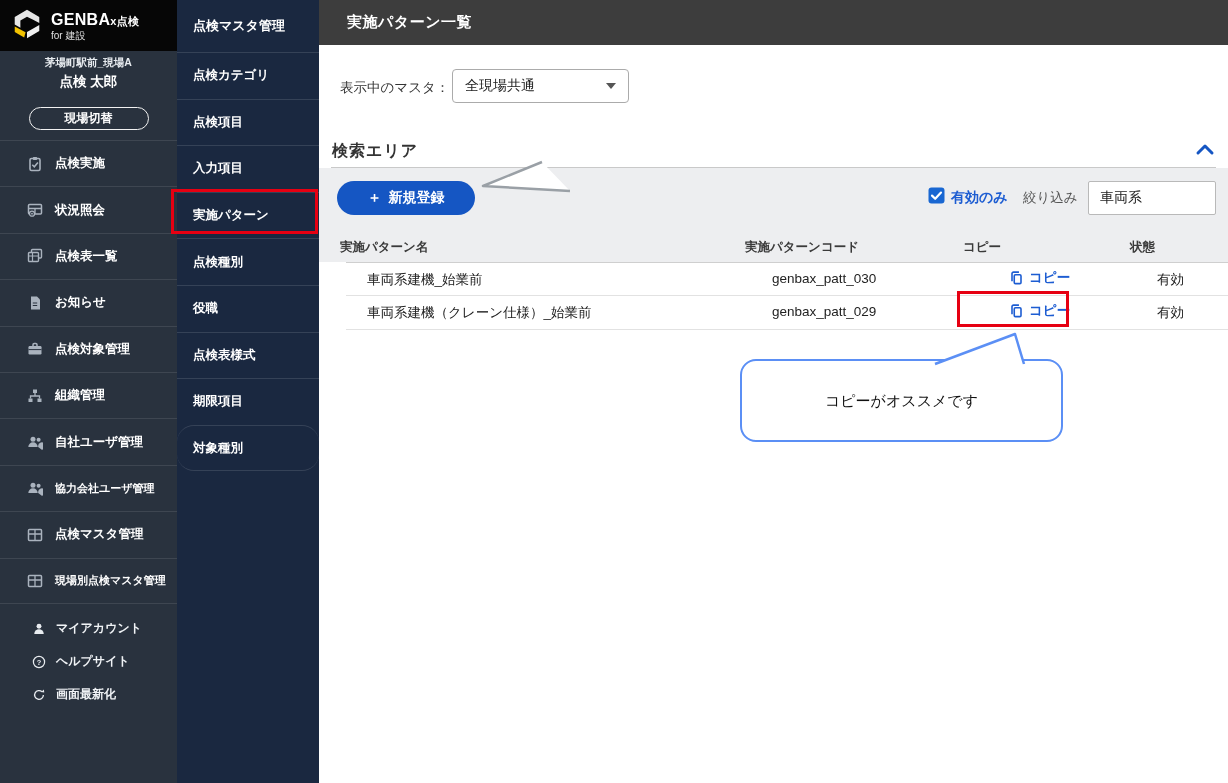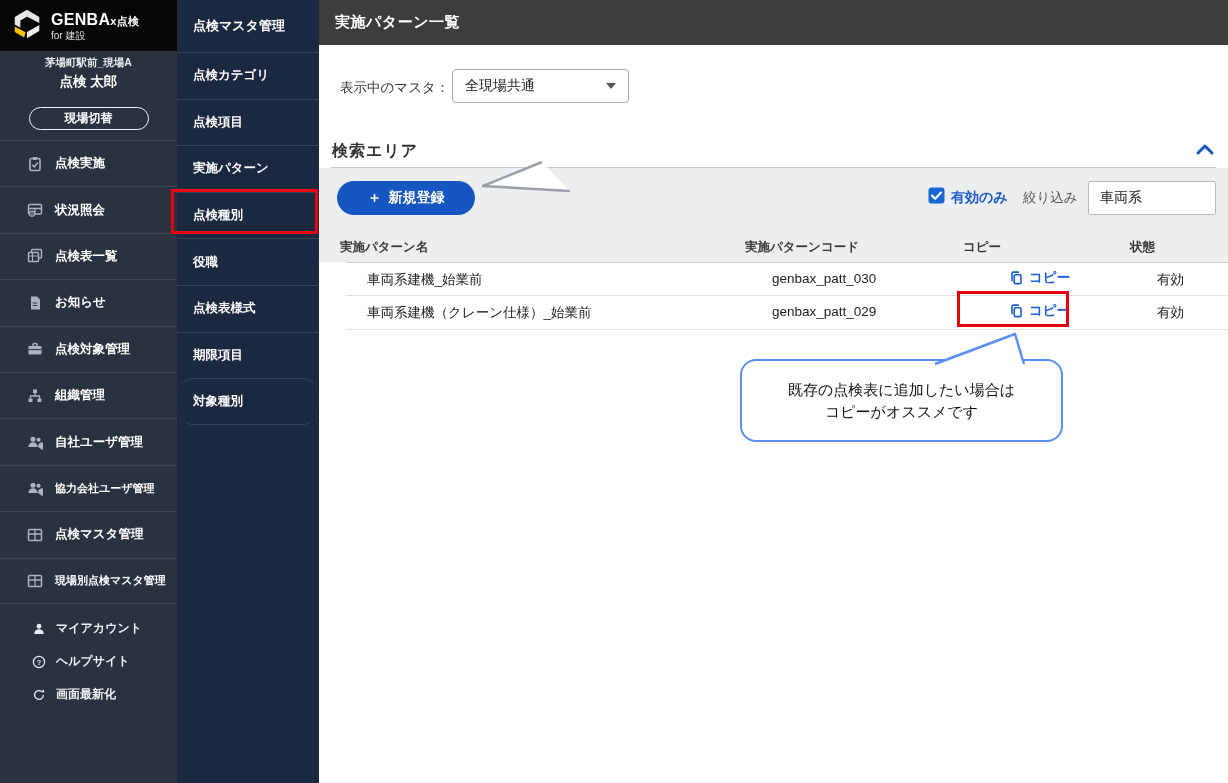--- a/index.html
+++ b/index.html
@@ -28,21 +28,21 @@
   .util-label { font-size:12px; font-weight:bold; color:#f0f3f6; white-space:nowrap; }
 
   
   .submenu { position:absolute; left:177px; top:0; width:142px; height:100%; background:#1a2840; color:#fff; }
   .submenu-header { height:52px; display:flex; align-items:center; padding-left:16px; font-size:13px; font-weight:bold; }
   .submenu-item { height:46.6px; display:flex; align-items:center; padding-left:16px; font-size:12.5px; font-weight:bold; border-top:1px solid rgba(255,255,255,.12); cursor:pointer; white-space:nowrap; }
   .submenu-item:last-child { border-bottom:1px solid rgba(255,255,255,.12);border-radius:17px; }
 
   
   .main { position:absolute; left:319px; top:0; width:909px; height:100%; background:#fff; }
-  .main-header { position:absolute; left:0; top:0; width:100%; height:45px; background:#3d3d3d; display:flex; align-items:center; padding-left:16px; }
+  .main-header { position:absolute; left:0; top:0; width:100%; height:45px; background:#3d3d3d; display:flex; align-items:center; padding-left:28px; }
   .main-title { color:#fff; font-size:15px; font-weight:bold; letter-spacing:.5px; }
 
   .master-label { position:absolute; left:21px; top:79px; font-size:13.5px; color:#333; }
   .master-select { position:absolute; left:133px; top:69px; width:177px; height:34px; background:#fff; border:1px solid #ababab; border-radius:4px; display:flex; align-items:center; padding:0 12px; cursor:pointer; }
   .master-select .val { font-size:14px; color:#222; flex:1; }
   .caret-down { width:0; height:0; border-left:5px solid transparent; border-right:5px solid transparent; border-top:6px solid #555; }
 
   .search-heading { position:absolute; left:13px; top:141px; font-size:16px; font-weight:bold; color:#333; letter-spacing:1px; }
   .collapse-chevron { position:absolute; right:13px; top:142px; width:20px; height:16px; cursor:pointer; }
 
@@ -230,20 +230,21 @@
         </span>
         <span class="util-label">画面最新化</span>
       </div>
     </div>
   </div>
 
   <div class="submenu">
     <div class="submenu-header">点検マスタ管理</div>
     <div class="submenu-item">点検カテゴリ</div>
     <div class="submenu-item">点検項目</div>
+    <div class="submenu-item">入力項目</div>
     <div class="submenu-item">実施パターン</div>
     <div class="submenu-item">点検種別</div>
     <div class="submenu-item">役職</div>
     <div class="submenu-item">点検表様式</div>
     <div class="submenu-item">期限項目</div>
     <div class="submenu-item">対象種別</div>
   </div>
 
   <div class="main">
     <div class="main-header">
@@ -311,21 +312,20 @@
         </span>
         <span class="td" style="left:811px">有効</span>
       </div>
     </div>
 
     <svg class="tail" style="left:159px; top:154px;" width="100" height="42" viewBox="0 0 100 42">
       <path d="M64 8 L5 32 L92 37" fill="#fff" stroke="#9aa0a6" stroke-width="2.5" stroke-linejoin="round"></path>
     </svg>
 
     <div class="callout callout2">
-      <div class="l1">既存の点検表に追加したい場合は</div>
       <div class="l2">コピーがオススメです</div>
     </div>
     <svg class="tail" style="left:606px; top:328px;" width="105" height="38" viewBox="0 0 105 38">
       <path d="M10 36 L90 6 L99 36" fill="#fff" stroke="#5b8ff5" stroke-width="2.5" stroke-linejoin="round"></path>
     </svg>
   </div>
 
   <div class="annot-box menu" style="left:171px; top:189px; width:147px; height:45px;"></div>
   <div class="annot-box" style="left:957px; top:291px; width:112px; height:36px;"></div>
 

